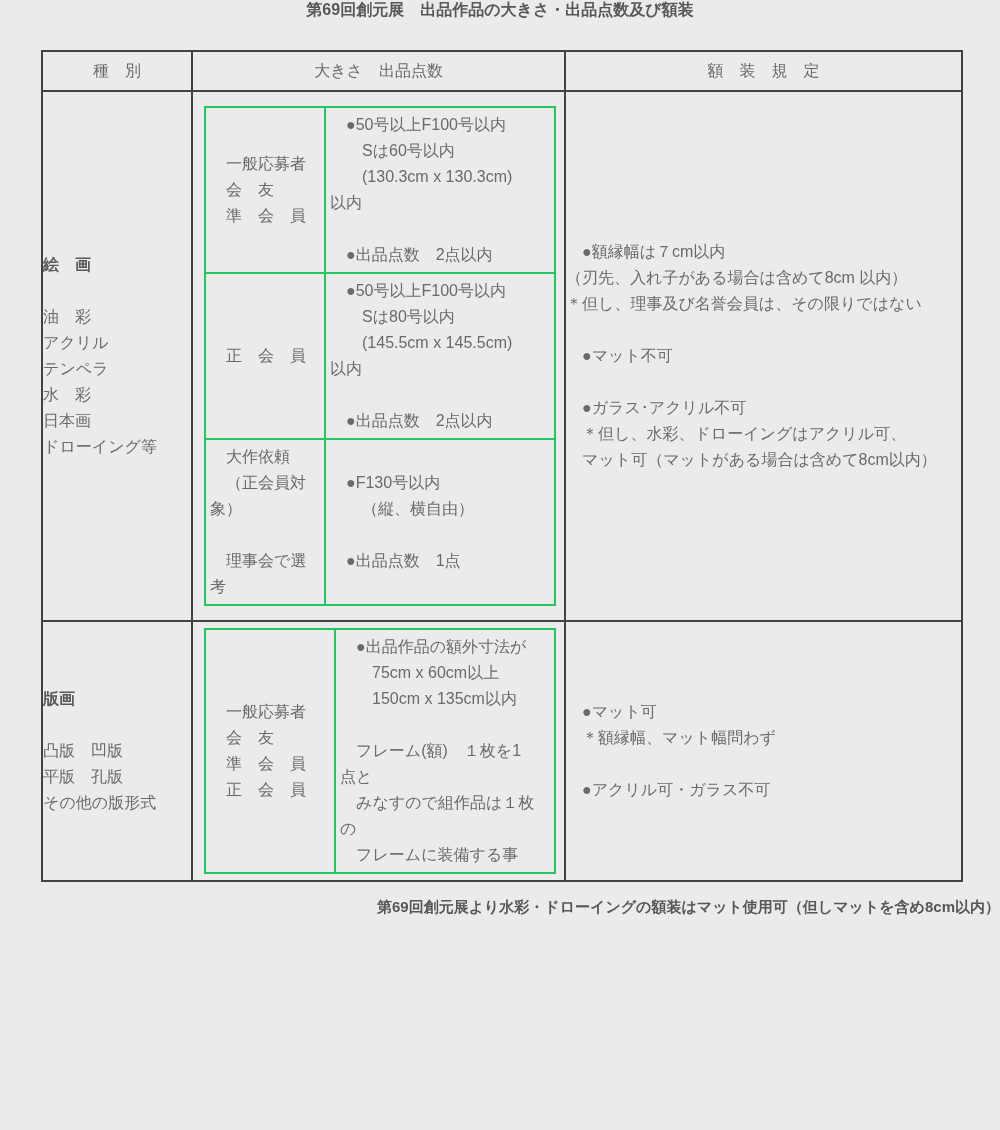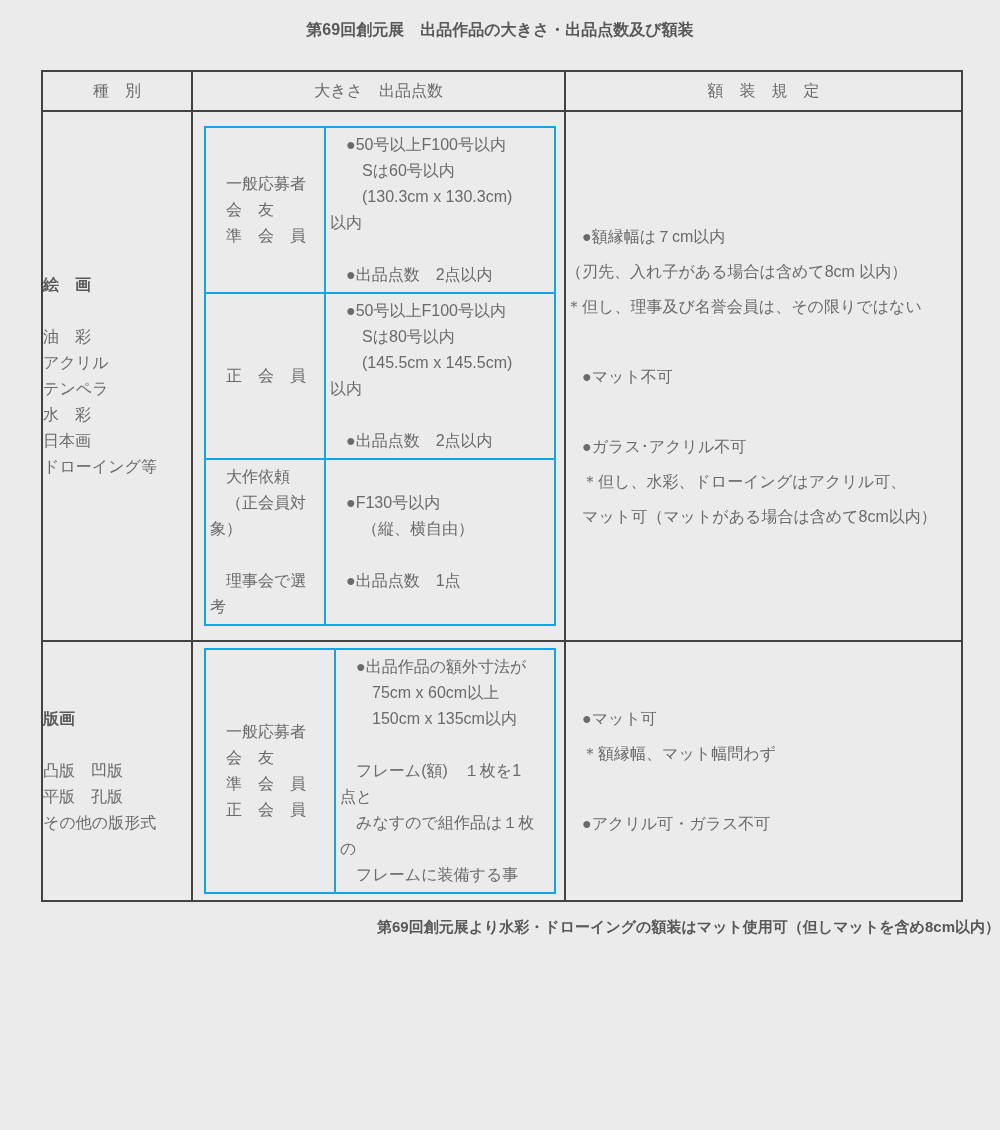--- a/index.html
+++ b/index.html
@@ -8,21 +8,21 @@
     width: 1000px; height: 1130px;
     background: #ebebeb;
     font-family: "Liberation Sans", "DejaVu Sans", sans-serif;
     color: #6a6a6a;
     font-size: 16px;
   }
   .page-title {
     text-align: center;
     font-weight: bold;
     color: #575757;
-    padding-top: 20px;
+    padding-top: 0;
     font-size: 16px;
   }
   table.main {
     border-collapse: collapse;
     table-layout: fixed;
     width: 920px;
     margin: 29px 0 0 41px;
     background: #ebebeb;
   }
   table.main th, table.main td {
@@ -45,32 +45,32 @@
   .category-title { font-weight: bold; color: #5a5a5a; white-space: pre-wrap; }
   .category-items { margin-top: 26px; white-space: pre-wrap; }
   td.size-host { vertical-align: middle; }
   table.inner {
     border-collapse: collapse;
     table-layout: fixed;
     width: 350px;
     margin-left: 11px;
   }
   table.inner td {
-    border: 2px solid #0ea5e9;
+    border: 2px solid #22c55e;
     padding: 4px;
     vertical-align: middle;
     white-space: pre-wrap;
     line-height: 26px;
     font-size: 16px;
   }
   td.framing-cell {
     vertical-align: middle;
     padding: 4px 4px 4px 8px;
     white-space: pre-wrap;
-    line-height: 35px;
+    line-height: 26px;
   }
   td.notes-cell {
     vertical-align: top;
     padding: 8px 6px 6px 4px;
     line-height: 28px;
     height: 182px;
   }
   .notes-heading { white-space: pre-wrap; }
   .notes-body { white-space: pre-wrap; }
   tr.painting-row > td { height: 530px; }

